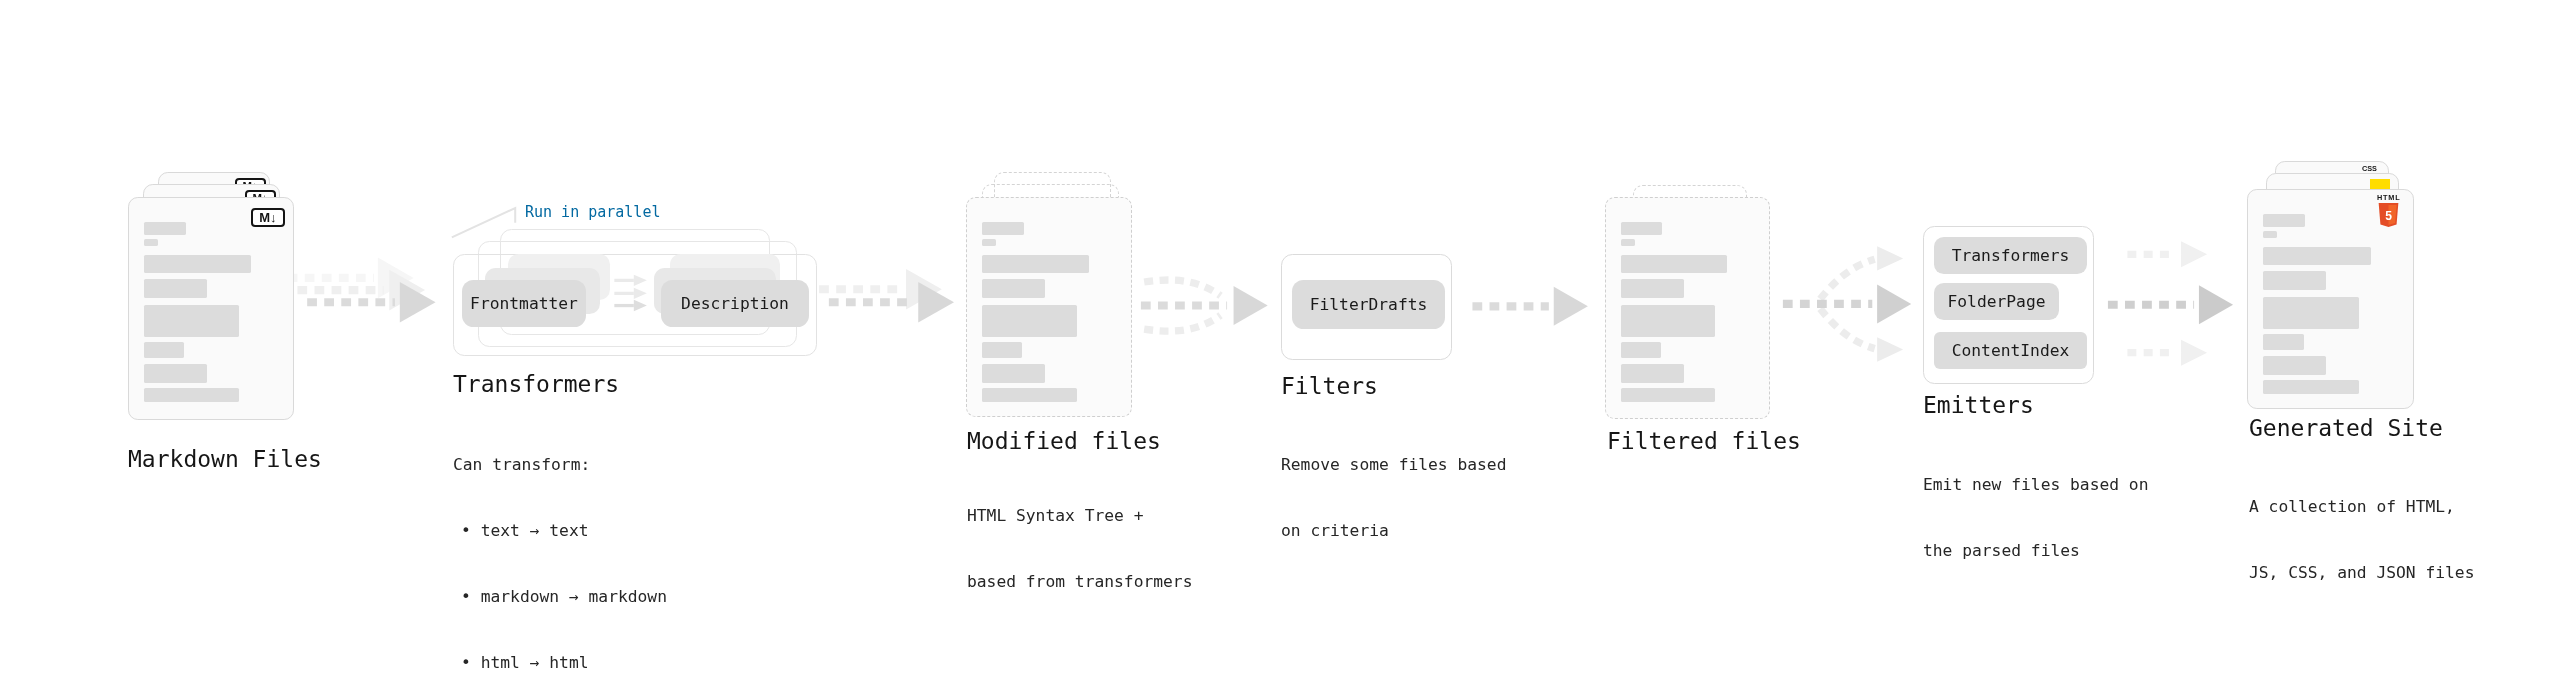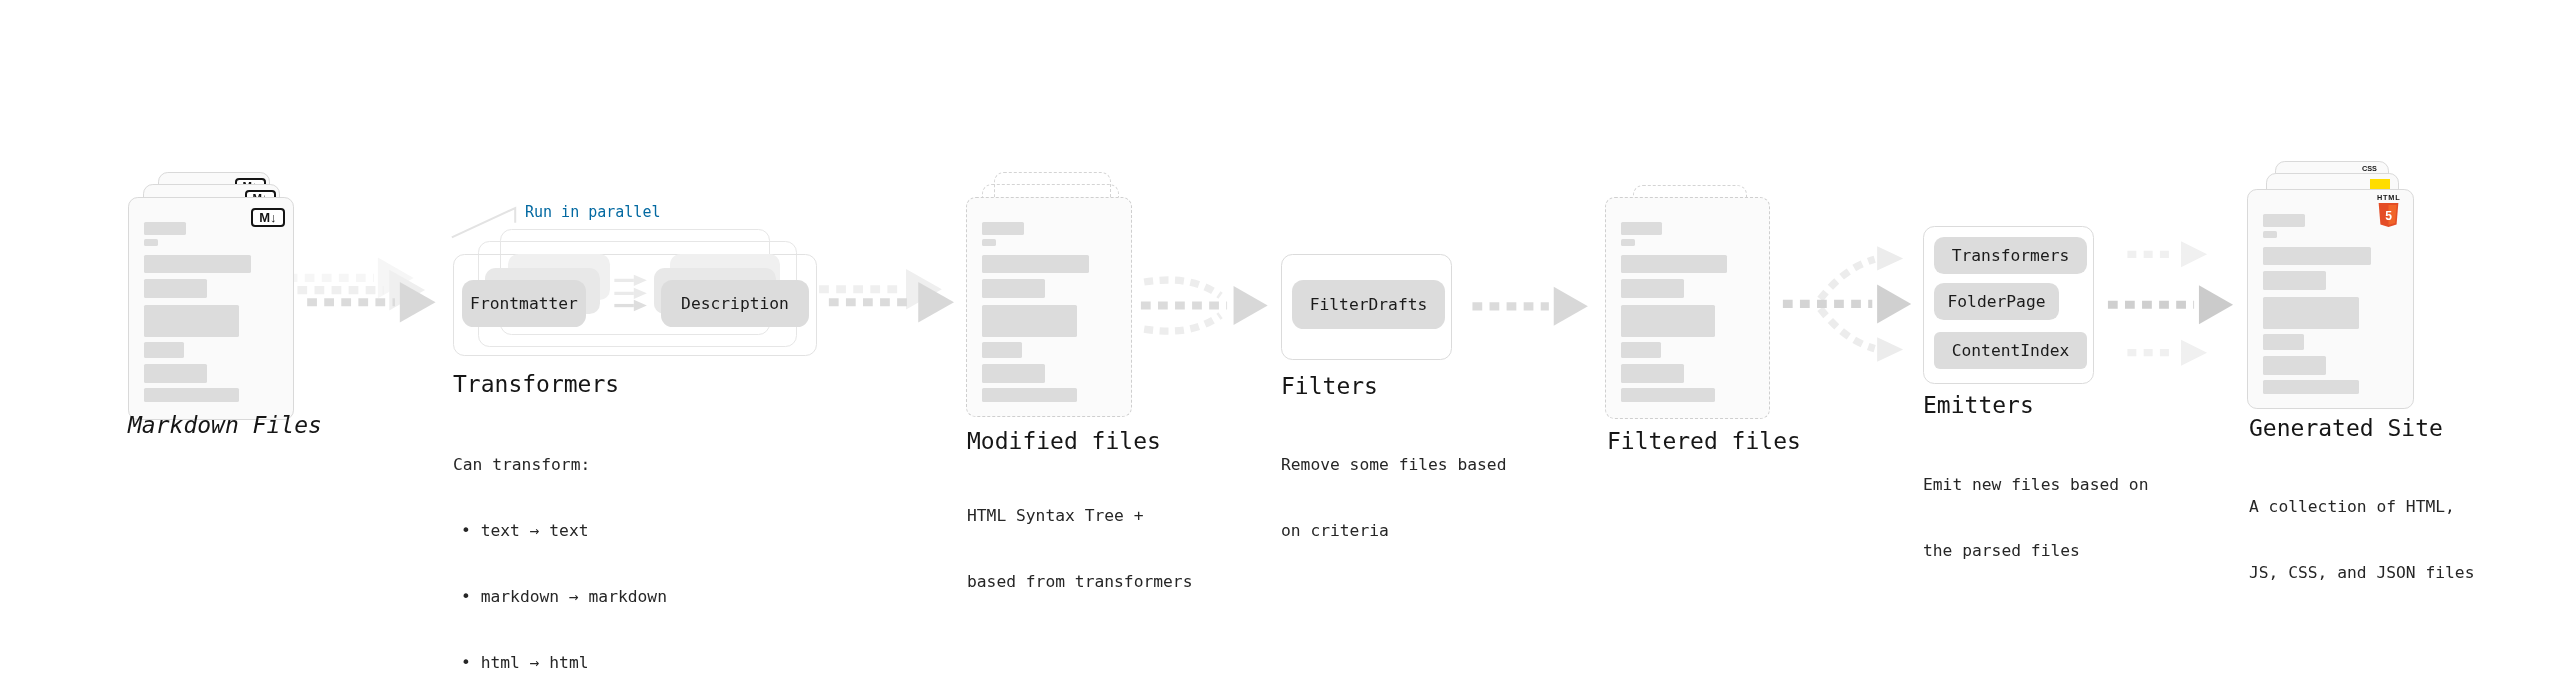--- a/index.html
+++ b/index.html
@@ -130,21 +130,21 @@
       <div class="bar"></div>
         <div class="bar"></div>
         <div class="bar"></div>
         <div class="bar"></div>
         <div class="bar"></div>
         <div class="bar"></div>
         <div class="bar"></div>
         <div class="bar"></div>
     </div>
   </div>
-  <div class="title" style="left:128px;top:412px;font-style:italic;">Markdown Files</div>
+  <div class="title" style="left:128px;top:446px;">Markdown Files</div>
 </div>
 
 <div>
   <div class="outline-box" style="left:500px;top:229px;width:270px;height:106px;"></div>
   <div class="outline-box" style="left:478px;top:241px;width:319px;height:106px;"></div>
   <div class="outline-box" style="left:453px;top:254px;width:364px;height:102px;border-color:#e2e2e2;"></div>
 
   <div class="ghost-pill" style="left:508px;top:254px;width:102px;height:46px;background:#f0f0f0;"></div>
   <div class="ghost-pill" style="left:485px;top:268px;width:115px;height:46px;background:#e8e8e8;"></div>
   <div class="pill" style="left:462px;top:280px;width:124px;height:47px;">Frontmatter</div>

